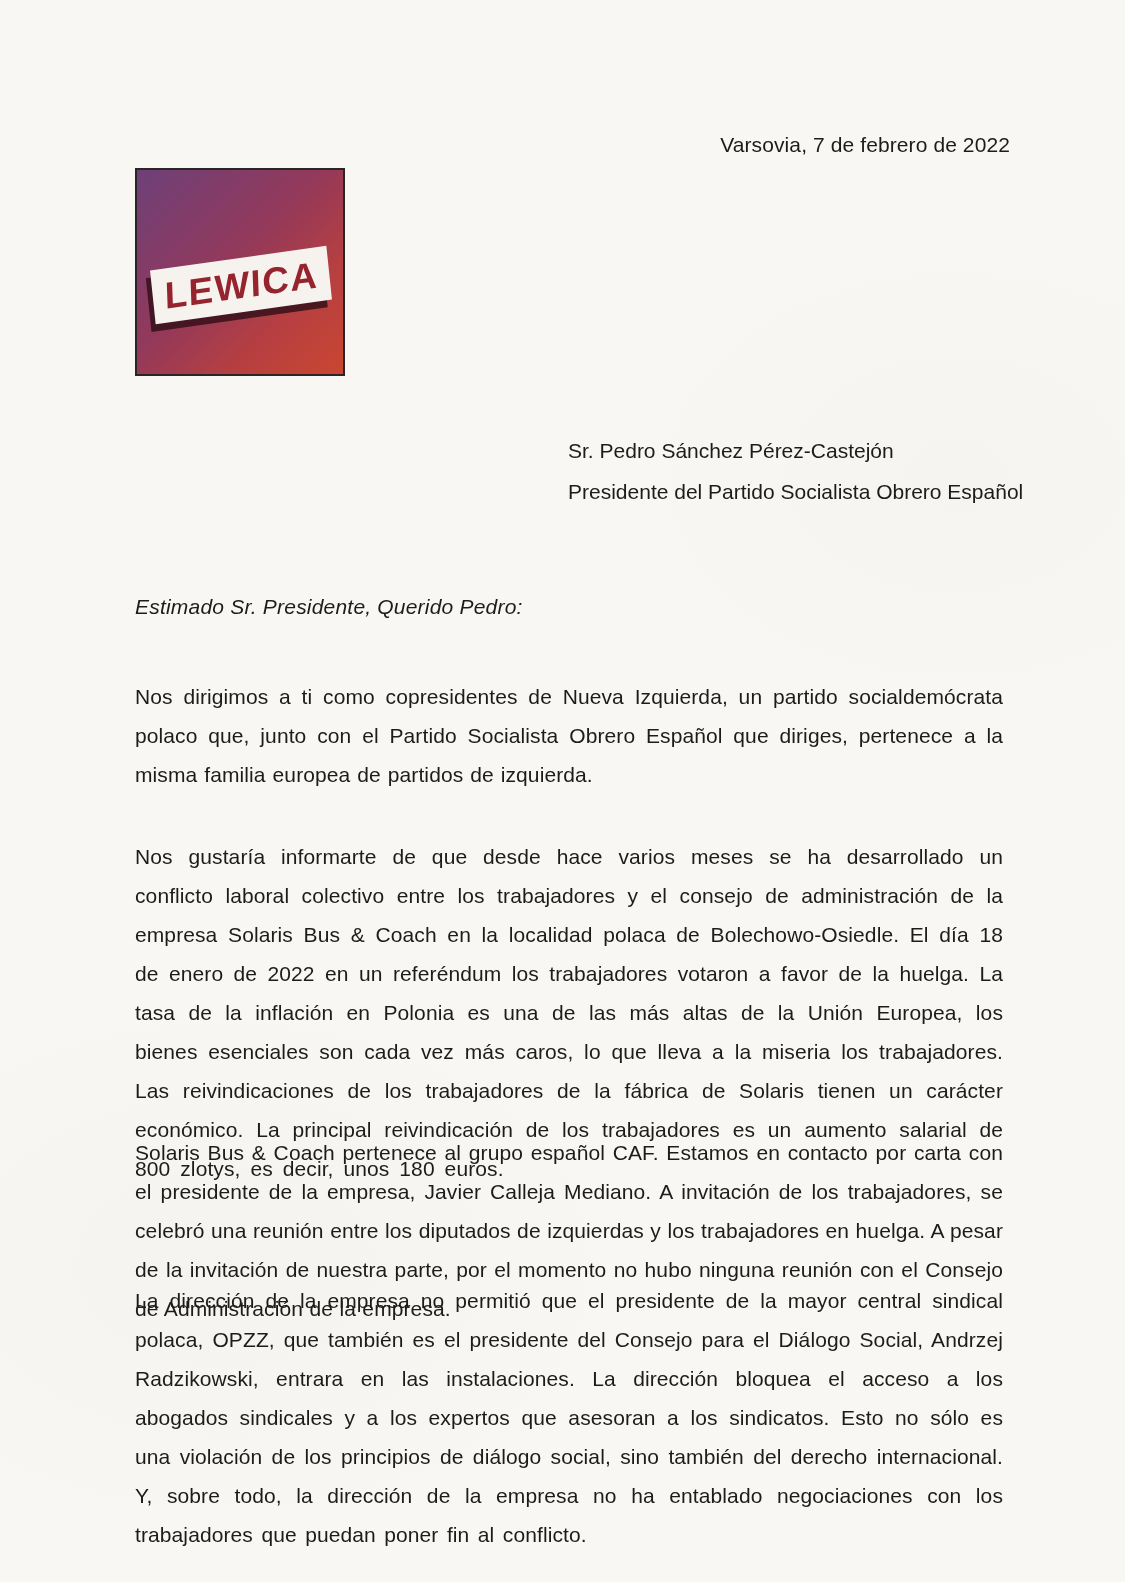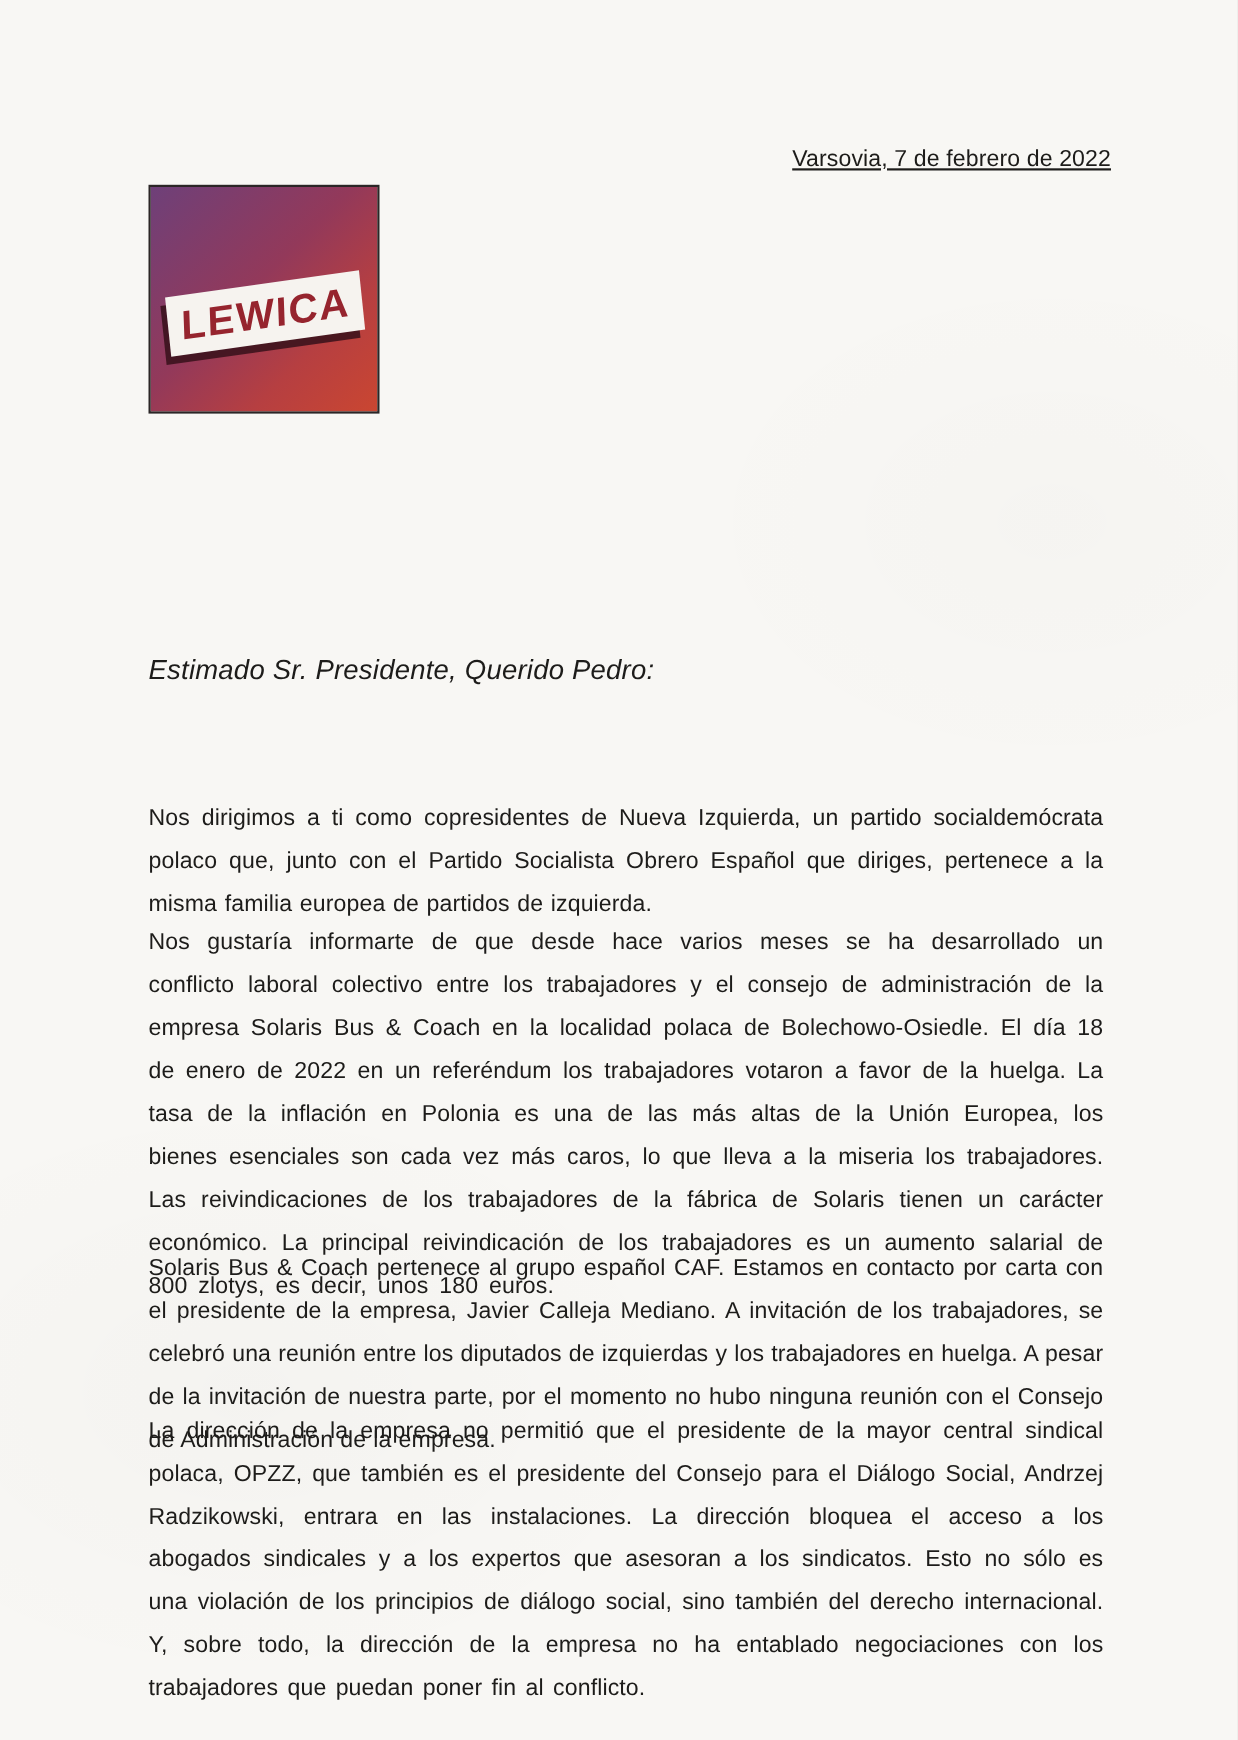--- a/index.html
+++ b/index.html
@@ -23,21 +23,20 @@
   }
 
   
   .date-line {
     position: absolute;
     top: 133px;
     right: 115px;
     font-size: 21px;
     letter-spacing: 0.1px;
     white-space: nowrap;
-    text-decoration: underline;
   }
 
   
   .logo {
     position: absolute;
     left: 135px;
     top: 168px;
     width: 210px;
     height: 208px;
     background: linear-gradient(135deg, #6e4079 0%, #93395a 45%, #b63f41 72%, #ca4631 100%);
@@ -75,54 +74,58 @@
     top: 430px;
     font-size: 21px;
     line-height: 41px;
   }
 
   
   .salutation {
     position: absolute;
     left: 135px;
     top: 595px;
-    font-size: 25px;
+    font-size: 21px;
     font-style: italic;
     letter-spacing: 0.2px;
   }
 
   
   .paragraph {
     position: absolute;
     left: 135px;
     width: 868px;
     font-size: 21px;
     line-height: 39px;
     text-align: justify;
     letter-spacing: 0.1px;
     word-spacing: 1px;
   }
-  .p1 { top: 703px; }
+  .p1 { top: 656px; }
   .p2 { top: 816px; word-spacing: 4px; }
   .p3 { top: 1112px; word-spacing: 0.5px; }
   .p4 { top: 1260px; word-spacing: 2.5px; }
 </style>
 </head>
 <body>
 
 <div class="page">
 
   <div class="date-line">Varsovia, 7 de febrero de 2022</div>
 
   <div class="logo">
     <div class="logo-banner">
       <span class="logo-banner-text">LEWICA</span>
     </div>
   </div>
 
+  <div class="recipient">
+    <div>Sr. Pedro Sánchez Pérez-Castejón</div>
+    <div>Presidente del Partido Socialista Obrero Español</div>
+  </div>
 
   <div class="salutation">Estimado Sr. Presidente, Querido Pedro:</div>
 
   <p class="paragraph p1">Nos dirigimos a ti como copresidentes de Nueva Izquierda, un partido socialdemócrata polaco que, junto con el Partido Socialista Obrero Español que diriges, pertenece a la misma familia europea de partidos de izquierda.</p>
 
   <p class="paragraph p2">Nos gustaría informarte de que desde hace varios meses se ha desarrollado un conflicto laboral colectivo entre los trabajadores y el consejo de administración de la empresa Solaris Bus &amp; Coach en la localidad polaca de Bolechowo-Osiedle. El día 18 de enero de 2022 en un referéndum los trabajadores votaron a favor de la huelga. La tasa de la inflación en Polonia es una de las más altas de la Unión Europea, los bienes esenciales son cada vez más caros, lo que lleva a la miseria los trabajadores. Las reivindicaciones de los trabajadores de la fábrica de Solaris tienen un carácter económico. La principal reivindicación de los trabajadores es un aumento salarial de 800 zlotys, es decir, unos 180 euros.</p>
 
   <p class="paragraph p3">Solaris Bus &amp; Coach pertenece al grupo español CAF. Estamos en contacto por carta con el presidente de la empresa, Javier Calleja Mediano. A invitación de los trabajadores, se celebró una reunión entre los diputados de izquierdas y los trabajadores en huelga. A pesar de la invitación de nuestra parte, por el momento no hubo ninguna reunión con el Consejo de Administración de la empresa.</p>
 
   <p class="paragraph p4">La dirección de la empresa no permitió que el presidente de la mayor central sindical polaca, OPZZ, que también es el presidente del Consejo para el Diálogo Social, Andrzej Radzikowski, entrara en las instalaciones. La dirección bloquea el acceso a los abogados sindicales y a los expertos que asesoran a los sindicatos. Esto no sólo es una violación de los principios de diálogo social, sino también del derecho internacional. Y, sobre todo, la dirección de la empresa no ha entablado negociaciones con los trabajadores que puedan poner fin al conflicto.</p>

